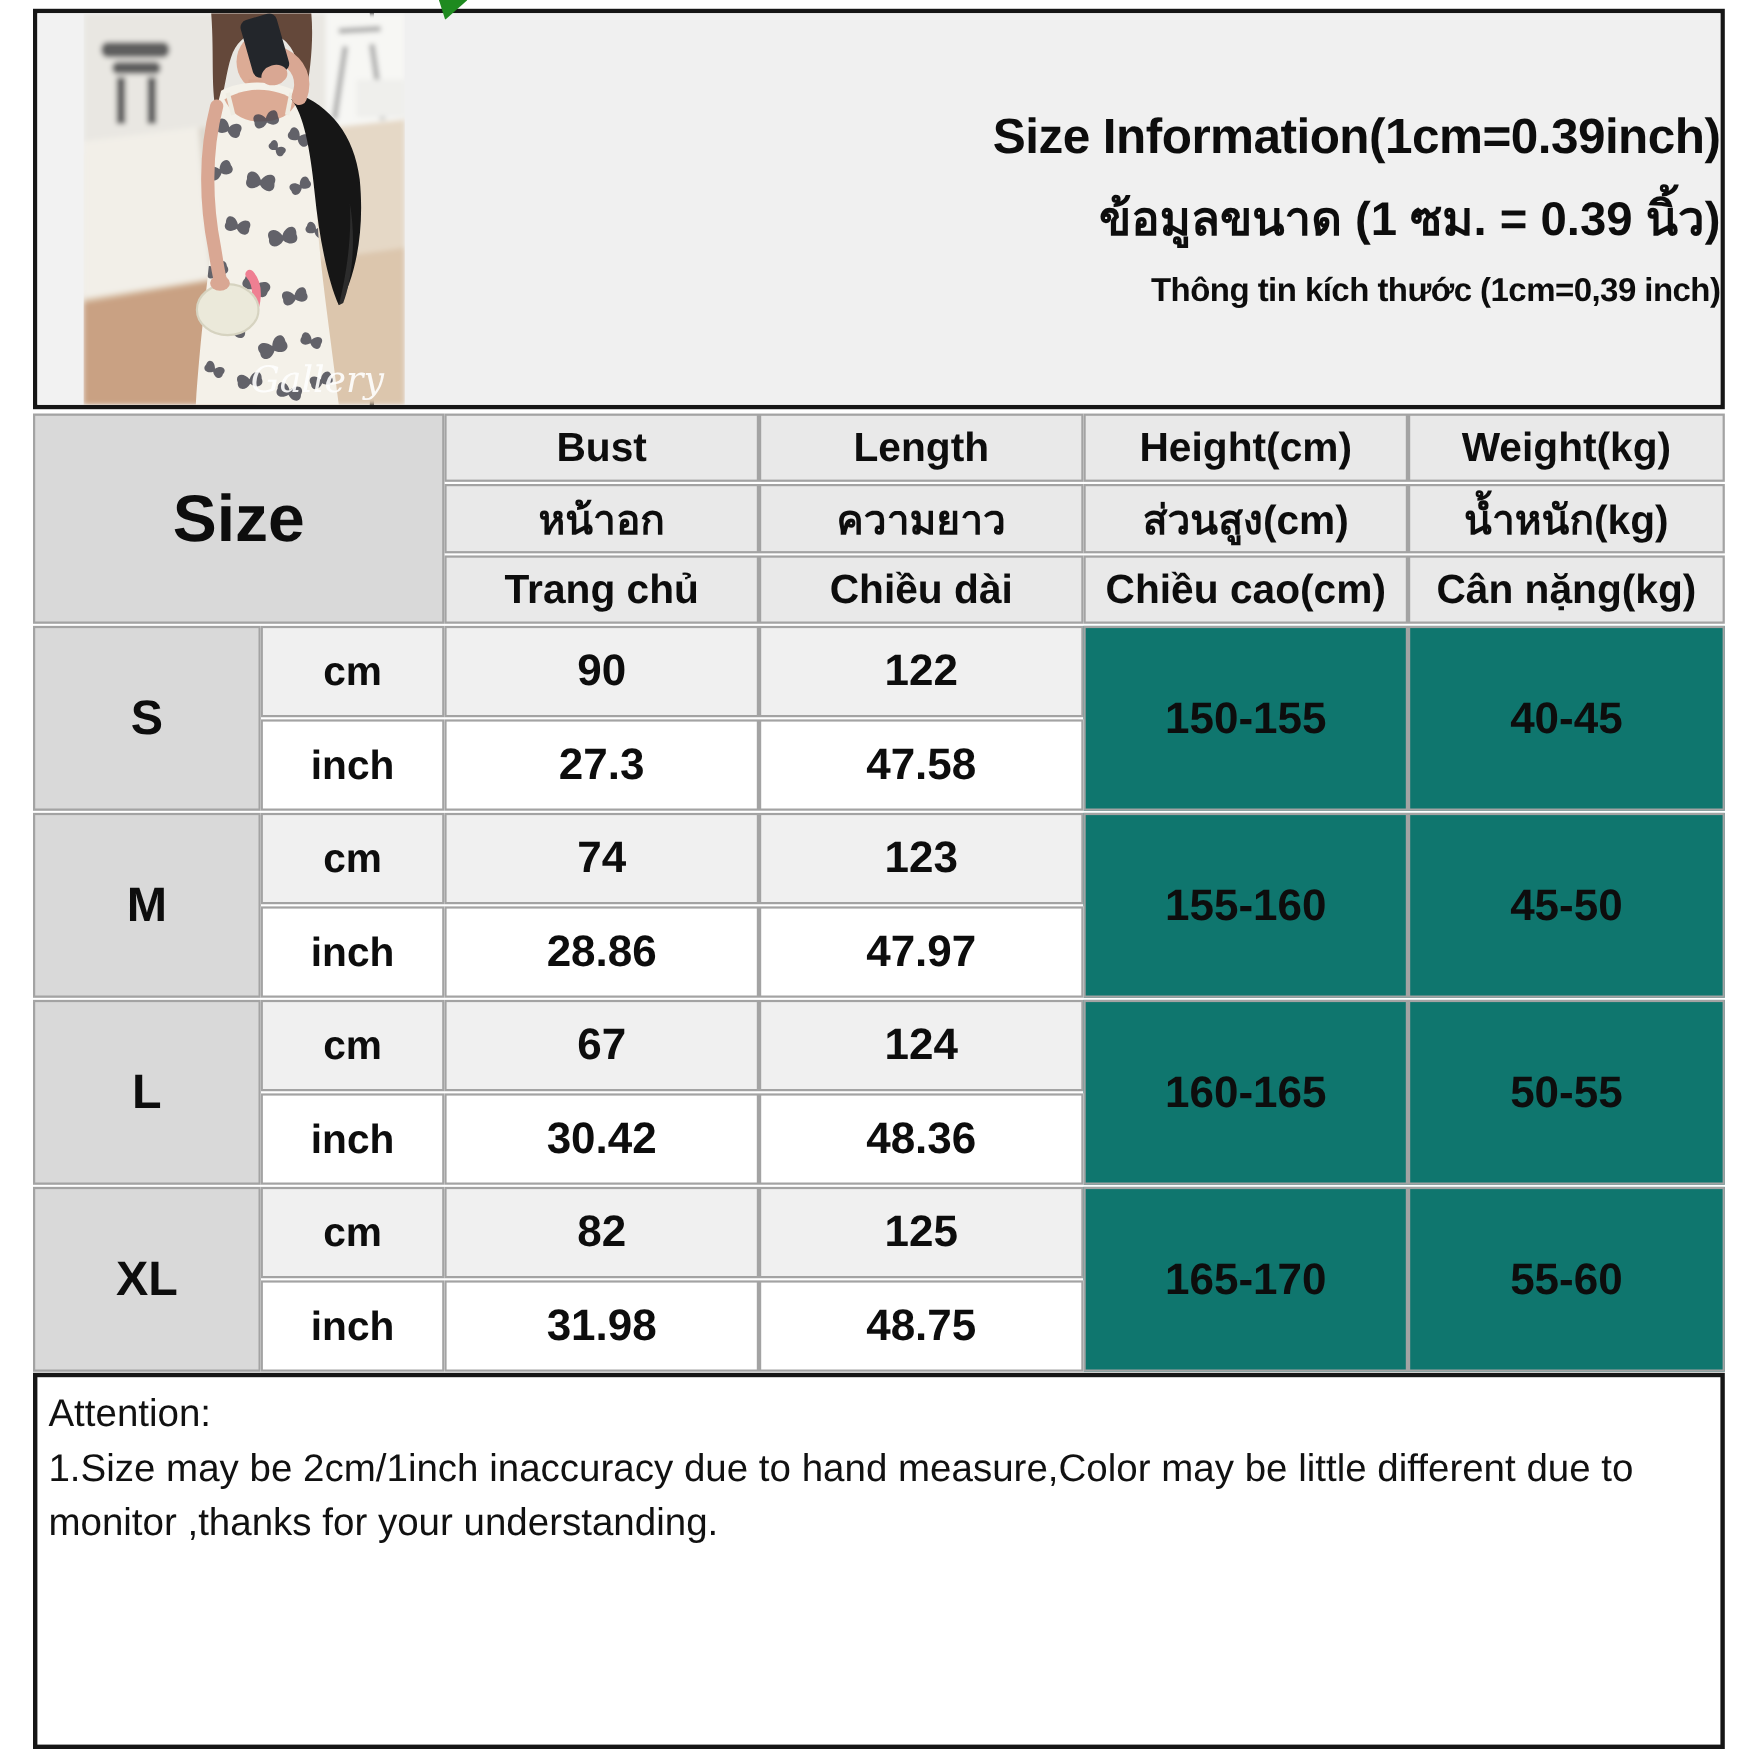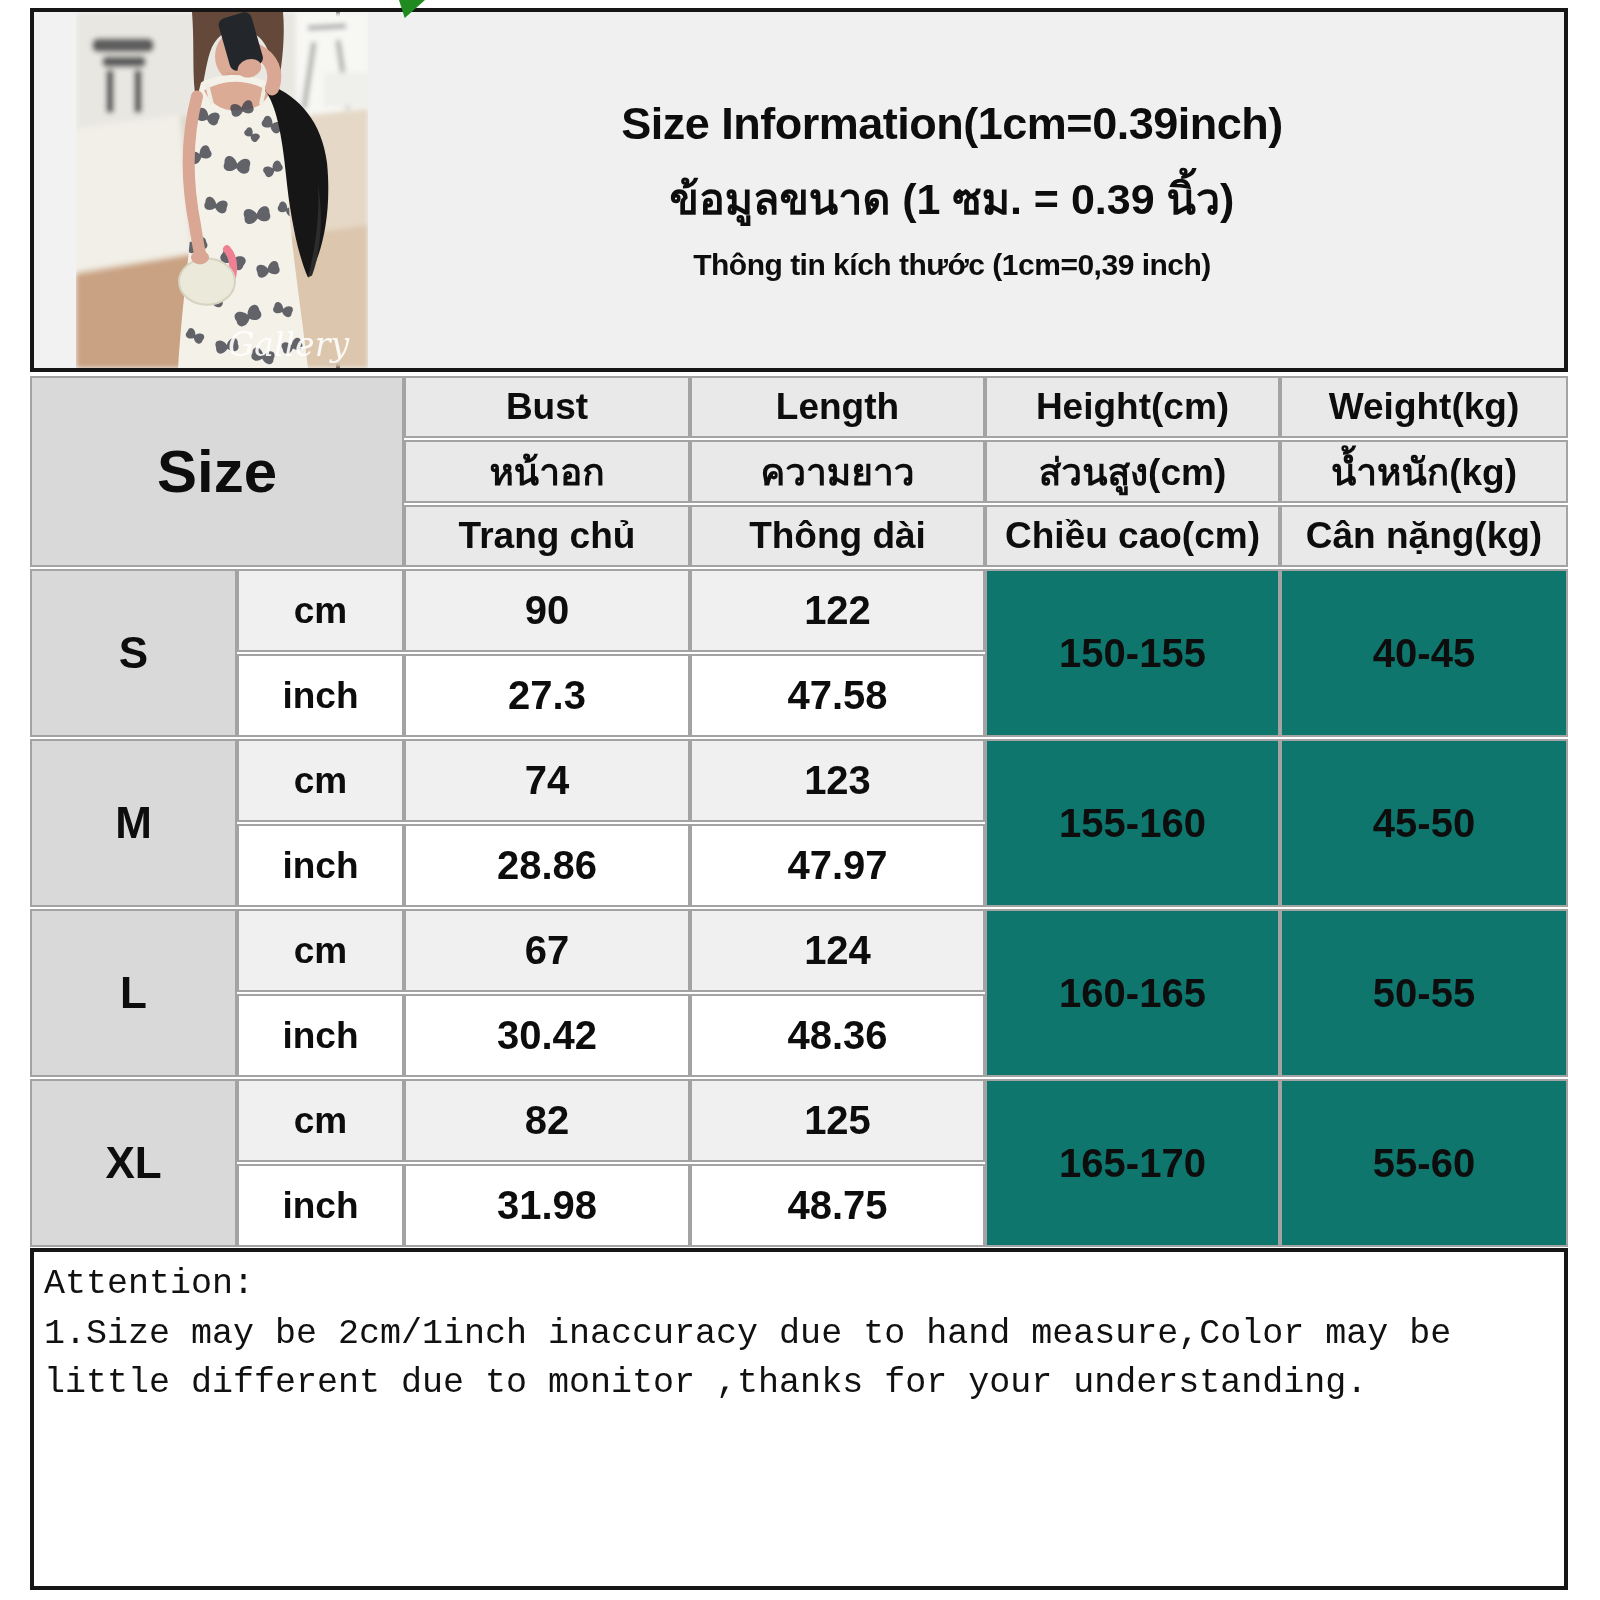--- a/index.html
+++ b/index.html
@@ -14,21 +14,21 @@
   
   .top-section {
     position:absolute; left:30px; top:8px; width:1538px; height:364px;
     border:4px solid #161616; display:flex; background:#f1f1f1;
   }
   .photo-cell { width:302px; position:relative; background:#f2f2f2; }
   .photo-frame { position:absolute; left:42px; top:0; width:292px; height:356px; }
   .photo-frame svg { width:100%; height:100%; display:block; }
   .title-cell {
     flex:1; border-left:4px solid #161616; background:#f0f0f0;
-    display:flex; flex-direction:column; align-items:center; justify-content:center;
+    display:flex; flex-direction:column; align-items:flex-end; justify-content:center;
     gap:15px; text-align:center;
   }
   .title-line-en { font-size:45px; font-weight:bold; letter-spacing:-0.5px; }
   .title-line-th { font-size:43px; font-weight:bold; }
   .title-line-vi { font-size:30px; font-weight:bold; letter-spacing:-0.5px; }
   .corner-flag {
     position:absolute; left:399px; top:0; width:26px; height:18px;
     background:#1e8a1f; clip-path:polygon(0 0,100% 0,22% 100%); z-index:5;
   }
 
@@ -52,21 +52,20 @@
   .c-val-cm   { background:#f0f0f0; font-size:40px; }
   .c-val-inch { background:#ffffff; font-size:40px; }
   .c-merged  { background:#0f766e; font-size:40px; font-weight:bold; }
 
   
   .attention {
     position:absolute; left:30px; top:1248px; width:1538px; height:342px;
     border:4px solid #161616; background:#ffffff;
     padding:8px 16px 0 10px; font-size:35px; line-height:1.42; color:#111;
     font-weight:normal;
-    font-family:Liberation Mono, monospace;
   }
   .attention p { margin:0; }
 </style>
 </head>
 <body>
 
 <div class="page">
 
   <div class="top-section">
     <div class="photo-cell">
@@ -192,21 +191,21 @@
         <td class="c-head">Weight(kg)</td>
       </tr>
       <tr class="hrow">
         <td class="c-head">หน้าอก</td>
         <td class="c-head">ความยาว</td>
         <td class="c-head">ส่วนสูง(cm)</td>
         <td class="c-head">น้ำหนัก(kg)</td>
       </tr>
       <tr class="hrow">
         <td class="c-head">Trang chủ</td>
-        <td class="c-head">Thông dài</td>
+        <td class="c-head">Chiều dài</td>
         <td class="c-head">Chiều cao(cm)</td>
         <td class="c-head">Cân nặng(kg)</td>
       </tr>
 
       <tr class="drow">
         <td rowspan="2" class="c-letter">S</td>
         <td class="c-unit-cm">cm</td>
         <td class="c-val-cm">90</td>
         <td class="c-val-cm">122</td>
         <td rowspan="2" class="c-merged">150-155</td>

